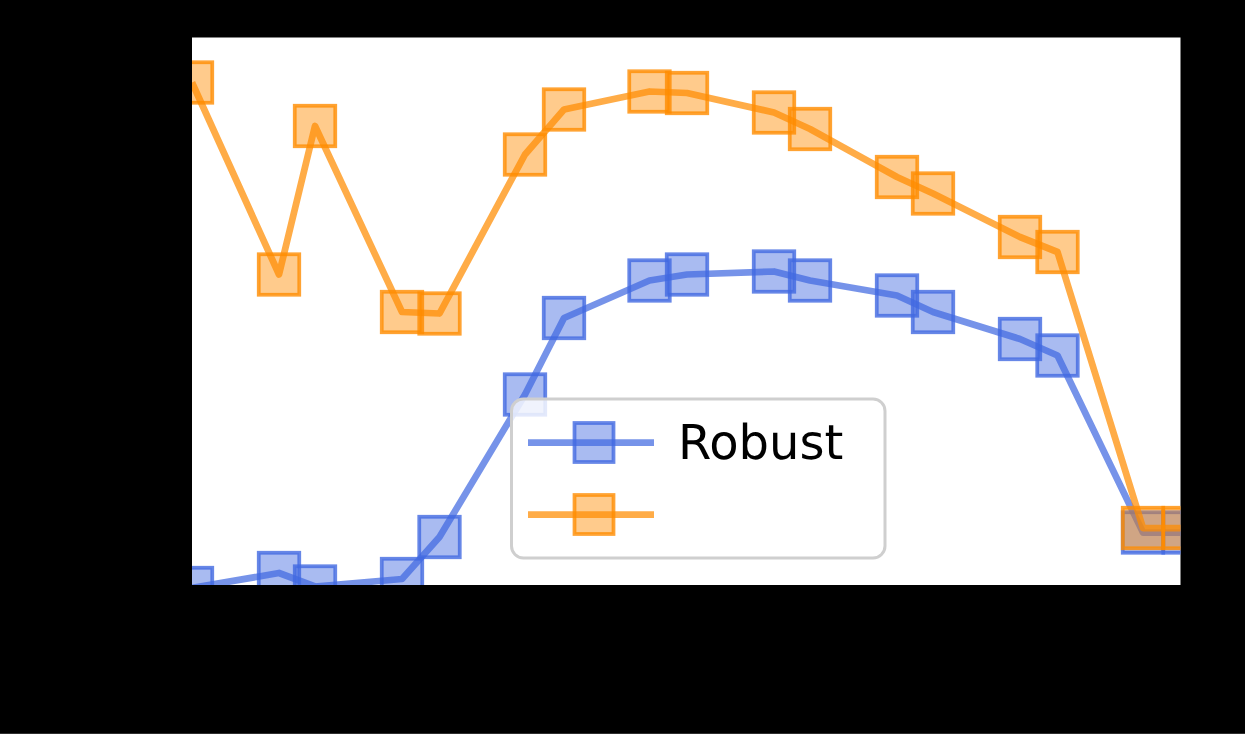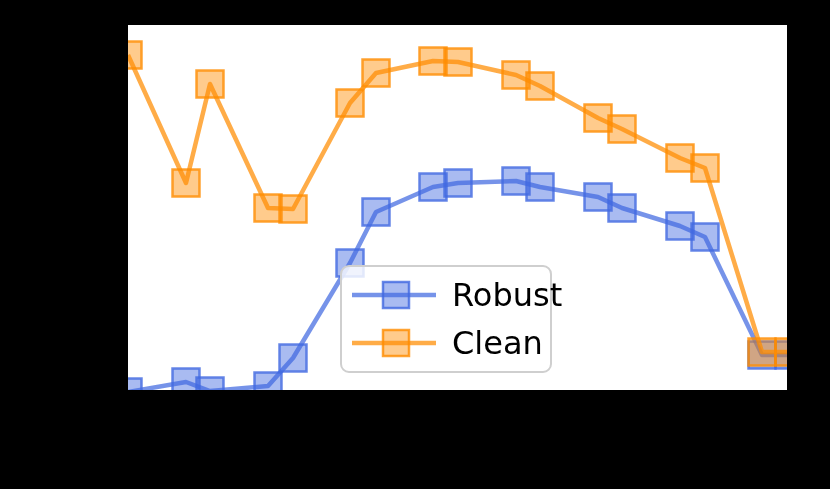--- a/index.html
+++ b/index.html
@@ -58,30 +58,29 @@
         <rect x="526.5" y="72.5" width="27" height="27" fill="#ff8c00" fill-opacity="0.45" stroke="#ff8c00" stroke-opacity="0.8" stroke-width="2.5"></rect>
         <rect x="584.5" y="104.5" width="27" height="27" fill="#ff8c00" fill-opacity="0.45" stroke="#ff8c00" stroke-opacity="0.8" stroke-width="2.5"></rect>
         <rect x="608.5" y="115.5" width="27" height="27" fill="#ff8c00" fill-opacity="0.45" stroke="#ff8c00" stroke-opacity="0.8" stroke-width="2.5"></rect>
         <rect x="666.5" y="144.5" width="27" height="27" fill="#ff8c00" fill-opacity="0.45" stroke="#ff8c00" stroke-opacity="0.8" stroke-width="2.5"></rect>
         <rect x="691.5" y="154.5" width="27" height="27" fill="#ff8c00" fill-opacity="0.45" stroke="#ff8c00" stroke-opacity="0.8" stroke-width="2.5"></rect>
         <rect x="748.5" y="338.5" width="27" height="27" fill="#ff8c00" fill-opacity="0.45" stroke="#ff8c00" stroke-opacity="0.8" stroke-width="2.5"></rect>
         <rect x="775.5" y="338.5" width="27" height="27" fill="#ff8c00" fill-opacity="0.45" stroke="#ff8c00" stroke-opacity="0.8" stroke-width="2.5"></rect>
       </g>
   </svg>
 
-  <div class="legend" id="legend" style="left: 340px; top: 265px; width: 212px; height: 108px; border-color: rgb(207, 207, 207);">
+  <div class="legend" id="legend" style="left: 340px; top: 265px; width: 251px; height: 108px; border-color: rgb(207, 207, 207);">
     <div class="legend-row">
       <svg class="swatch" width="88" height="36">
         <line x1="0" y1="18" x2="84" y2="18" stroke="#4169e1" stroke-opacity="0.72" stroke-width="4.5"></line>
         <rect x="31" y="5" width="26" height="26" fill="#4169e1" fill-opacity="0.45" stroke="#4169e1" stroke-opacity="0.8" stroke-width="2.5"></rect>
       </svg>
       <span class="legend-label">Robust</span>
     </div>
     <div class="legend-row">
       <svg class="swatch" width="88" height="36">
         <line x1="0" y1="18" x2="84" y2="18" stroke="#ff8c00" stroke-opacity="0.72" stroke-width="4.5"></line>
         <rect x="31" y="5" width="26" height="26" fill="#ff8c00" fill-opacity="0.45" stroke="#ff8c00" stroke-opacity="0.8" stroke-width="2.5"></rect>
       </svg>
-      <span class="legend-label">Clean</span>
     </div>
   </div>
 
 </div>
 
 </body></html>

